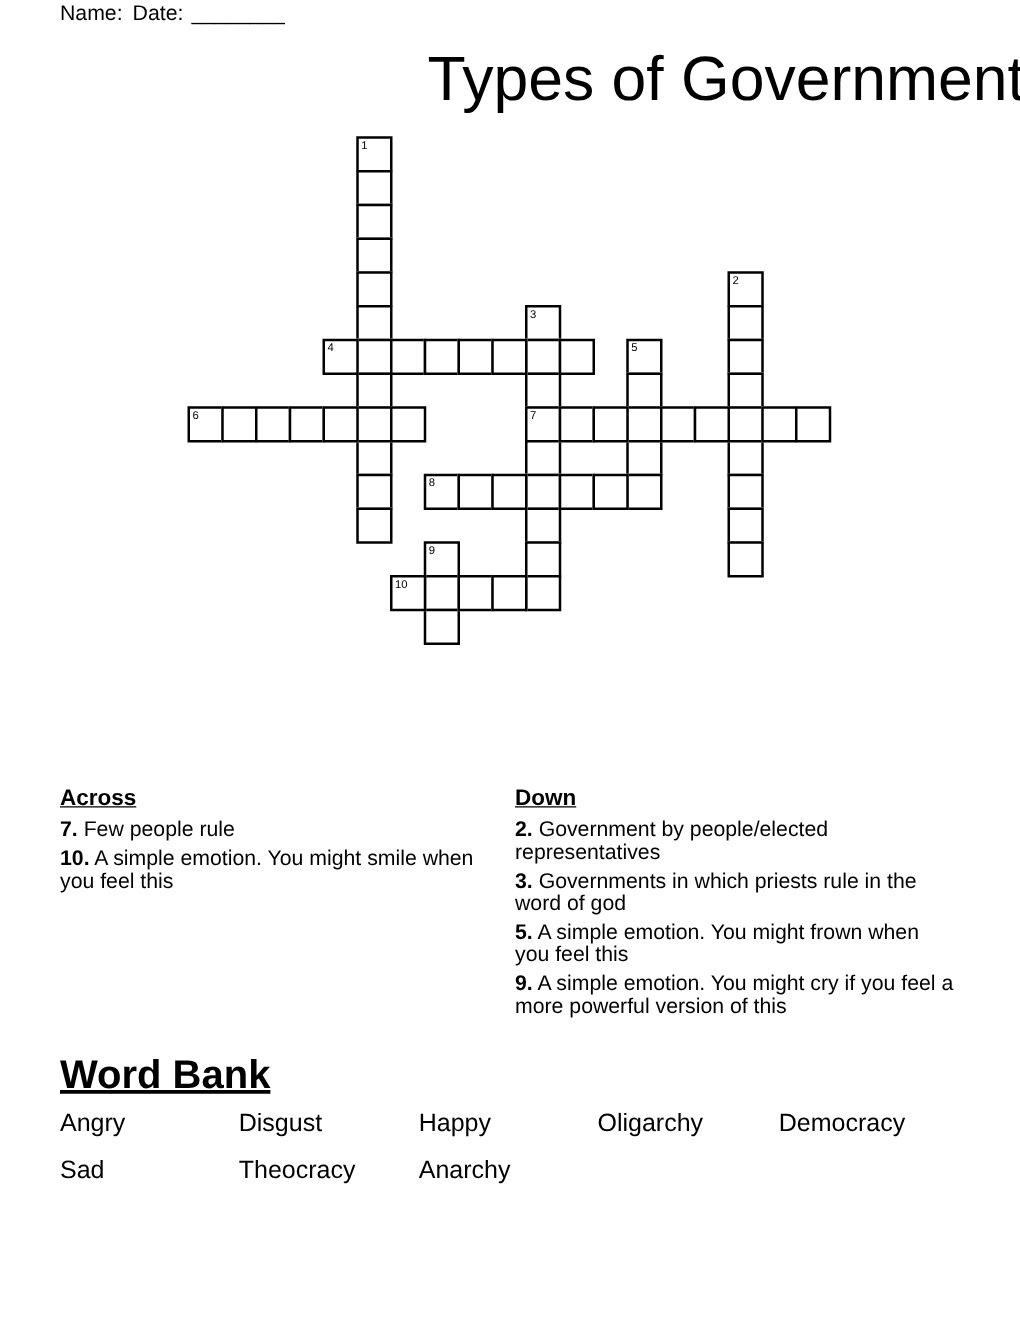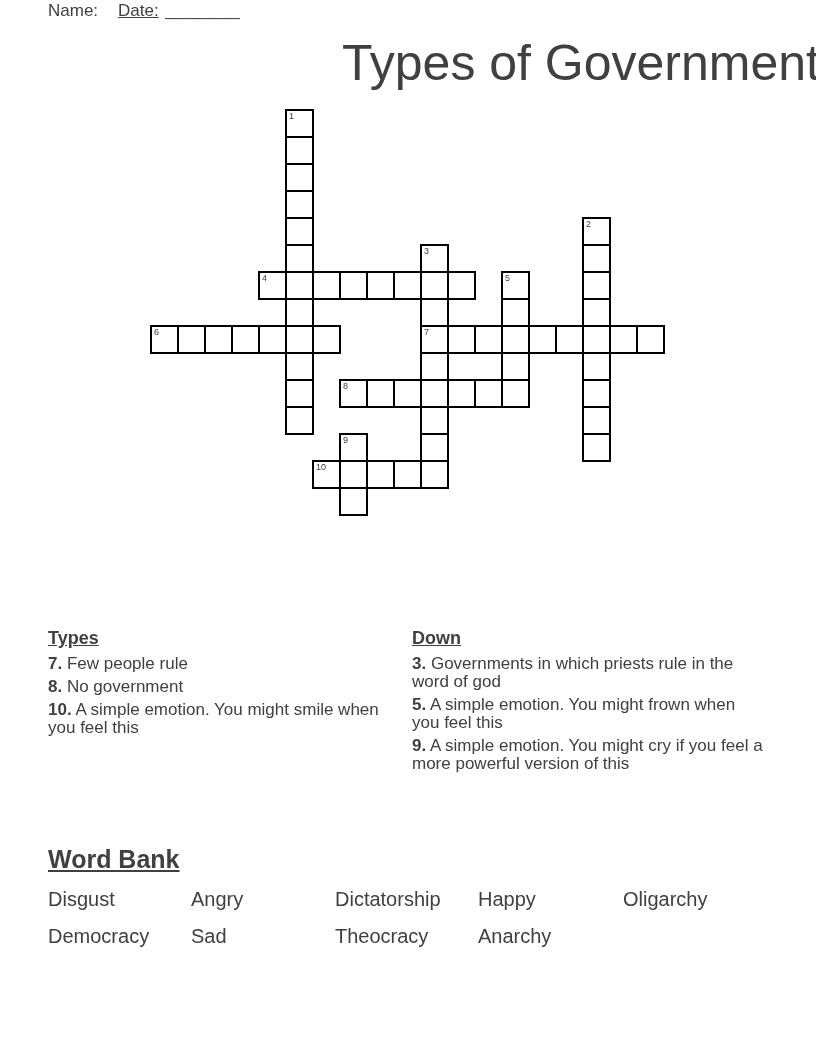--- a/index.html
+++ b/index.html
@@ -1,29 +1,29 @@
 <!DOCTYPE html>
 <html><head>
 <meta charset="utf-8">
 <style>
   html, body { margin:0; padding:0; background:#fff; }
   .page {
     position:relative; width:816px; height:1056px; background:#fff;
-    font-family:"Liberation Sans", sans-serif; color:#404040; overflow:hidden;
+    font-family:"Liberation Sans", sans-serif; color:#000000; overflow:hidden;
   }
 
   
   .header-row {
     position:absolute; top:1px; left:48px; right:44px;
     display:flex; align-items:baseline; white-space:nowrap;
     font-size:17px; line-height:20px;
   }
   .fill-line { overflow:hidden; }
   .name-line { margin-left:6px; max-width:505px; }
-  .date-label { margin-left:20px;text-decoration:underline; }
+  .date-label { margin-left:8px; }
   .date-line { margin-left:6px; max-width:78px; }
 
   
   .title {
     position:absolute; top:33px; left:0; width:100%; text-align:right;
     font-size:50px; line-height:53px; font-weight:400; margin:4px;
   }
 
   
   .grid { position:absolute; left:150px; top:109px; width:516px; height:408px; }
@@ -40,21 +40,21 @@
   .clue-heading {
     font-size:18px; line-height:20px; font-weight:bold;
     text-decoration:underline; margin:0 0 7px 0;
   }
   .clue { font-size:17px; line-height:18px; margin:0 0 5px 0; }
   .clue b { font-weight:bold; }
 
   
   .wordbank { position:absolute; left:48px; top:846px; width:726px; }
   .wb-heading {
-    font-size:25px; line-height:27px; font-weight:bold;
+    font-size:32px; line-height:27px; font-weight:bold;
     text-decoration:underline; margin:0 0 13px 0;
   }
   .wb-grid {
     display:grid; grid-template-columns:143px 144px 143px 145px auto;
     row-gap:11px; font-size:20px; line-height:26px;
   }
 </style>
 </head>
 <body>
 
@@ -149,43 +149,42 @@
       <div class="cell" style="left: 189px; top: 351px;"></div>
       <div class="cell" style="left: 189px; top: 378px;"></div>
       <div class="cell" style="left: 162px; top: 351px;">
         <span class="cellnum">10</span>
       </div>
       <div class="cell" style="left: 216px; top: 351px;"></div>
       <div class="cell" style="left: 243px; top: 351px;"></div>
     </div>
 
   <div class="clues-col clues-across">
-    <div class="clue-heading">Types</div>
+    <div class="clue-heading">Across</div>
     <div id="across-list">
         <div class="clue"><b>7.</b> Few people rule</div>
-        <div class="clue"><b>8.</b> No government</div>
         <div class="clue"><b>10.</b> A simple emotion. You might smile when you feel this</div>
       </div>
   </div>
 
   <div class="clues-col clues-down">
     <div class="clue-heading">Down</div>
     <div id="down-list">
+        <div class="clue"><b>2.</b> Government by people/elected representatives</div>
         <div class="clue"><b>3.</b> Governments in which priests rule in the word of god</div>
         <div class="clue"><b>5.</b> A simple emotion. You might frown when you feel this</div>
         <div class="clue"><b>9.</b> A simple emotion. You might cry if you feel a more powerful version of this</div>
       </div>
   </div>
 
   <div class="wordbank">
     <div class="wb-heading">Word Bank</div>
     <div class="wb-grid" id="wb-grid">
+        <div class="wb-word">Angry</div>
         <div class="wb-word">Disgust</div>
-        <div class="wb-word">Angry</div>
-        <div class="wb-word">Dictatorship</div>
         <div class="wb-word">Happy</div>
         <div class="wb-word">Oligarchy</div>
         <div class="wb-word">Democracy</div>
         <div class="wb-word">Sad</div>
         <div class="wb-word">Theocracy</div>
         <div class="wb-word">Anarchy</div>
       </div>
   </div>
 
 </div>

